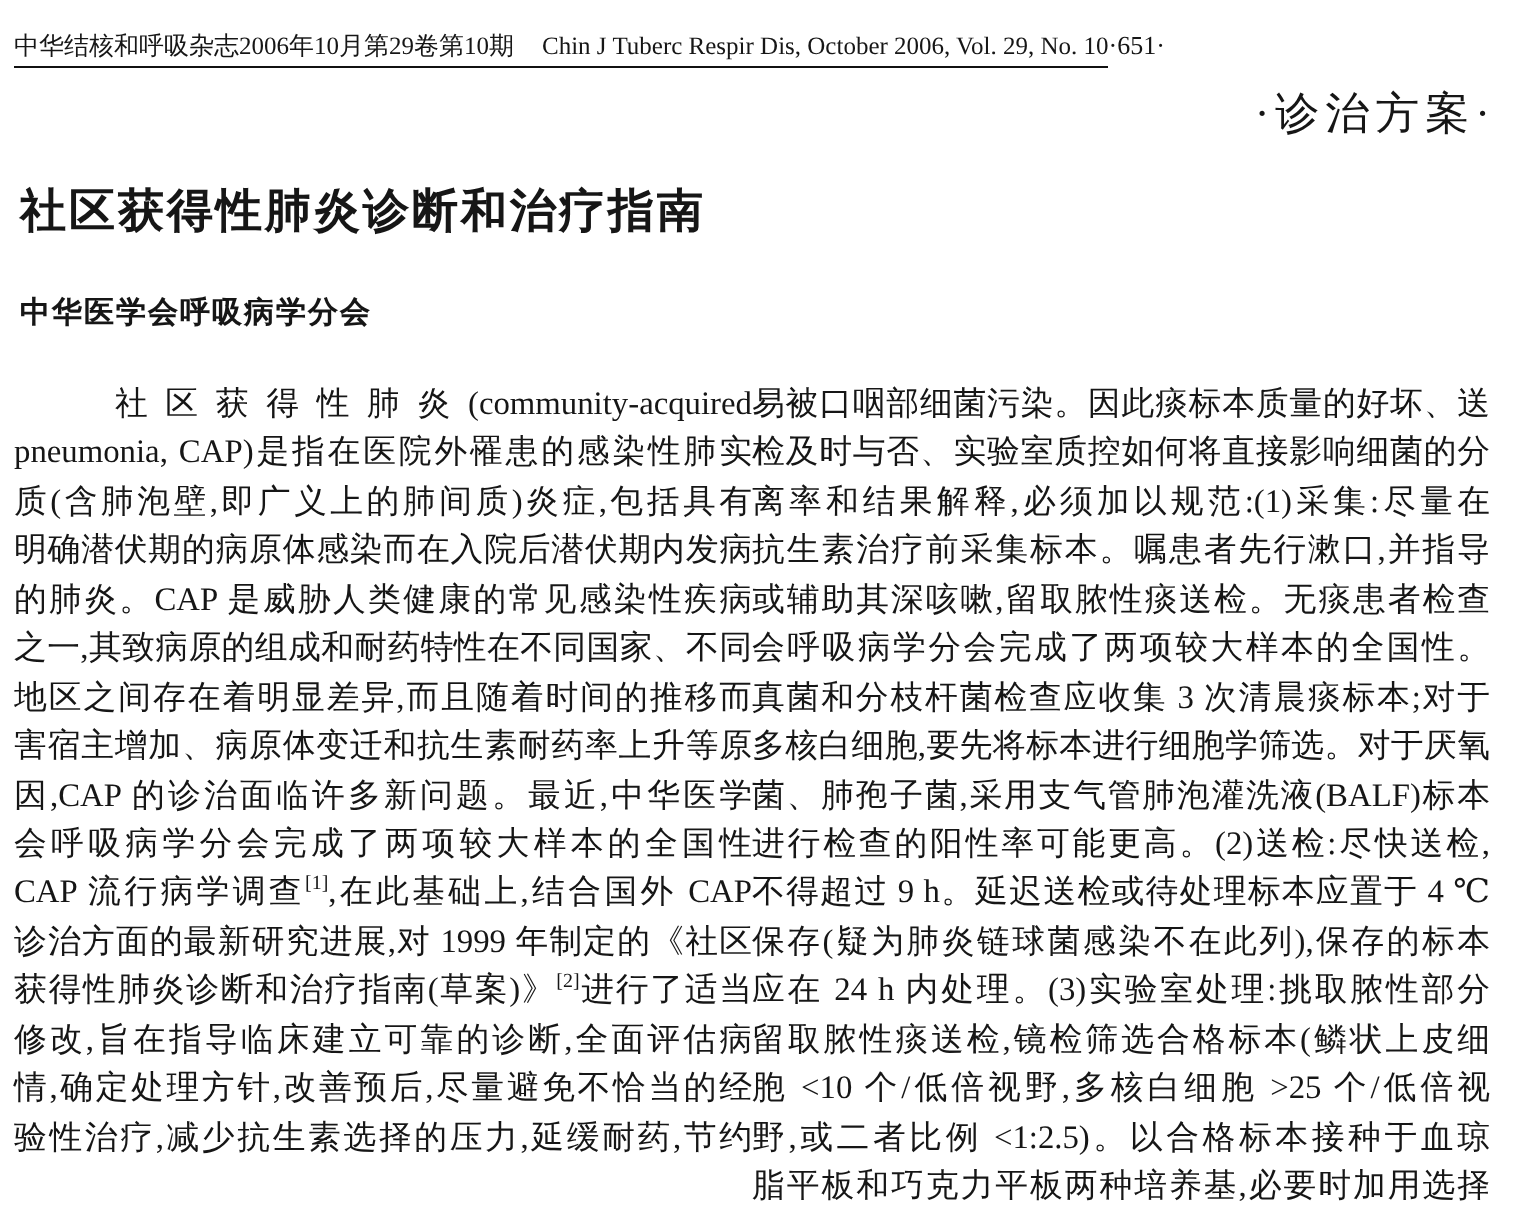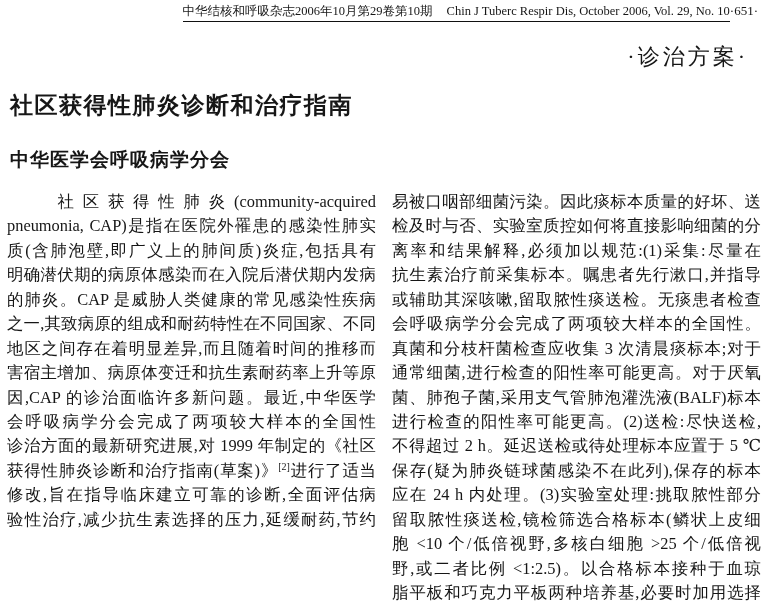--- a/index.html
+++ b/index.html
@@ -8,23 +8,23 @@
     width: 768px;
     height: 611px;
     background: #ffffff;
     color: #161616;
     font-family: "Liberation Serif", "DejaVu Serif", serif;
     overflow: hidden;
   }
   
   .header {
     position: absolute;
-    top: 3px; left: 7px; right: 10px;
+    top: 15px; left: 7px; right: 10px;
     display: flex;
-    justify-content: flex-end;
+    justify-content: flex-start;
     align-items: flex-start;
     font-size: 12.5px;
     line-height: 16px;
   }
   .header-journal {
     display: inline-block;
     border-bottom: 1.5px solid #111;
     padding-bottom: 2px;
     white-space: nowrap;
   }
@@ -44,31 +44,30 @@
   .title {
     position: absolute;
     top: 90px; left: 10px;
     font-size: 23px;
     font-weight: bold;
     letter-spacing: 1.5px;
   }
   .author {
     position: absolute;
     top: 147px; left: 10px;
-    font-size: 19px;
+    font-size: 15px;
     font-weight: bold;
     letter-spacing: 1px;
   }
 
   
   .columns {
     position: absolute;
     top: 190px; left: 7px; right: 7px;
     display: flex;
-    gap: 16px;
   }
   .col {
     width: 369px;
     font-size: 16.4px;
     line-height: 24.45px;
   }
   .line {
     text-align: justify;
     text-align-last: justify;
     height: 24.45px;
@@ -104,37 +103,39 @@
         <div class="line">　　社区获得性肺炎(community-acquired</div>
         <div class="line">pneumonia, CAP)是指在医院外罹患的感染性肺实</div>
         <div class="line">质(含肺泡壁,即广义上的肺间质)炎症,包括具有</div>
         <div class="line">明确潜伏期的病原体感染而在入院后潜伏期内发病</div>
         <div class="line">的肺炎。CAP 是威胁人类健康的常见感染性疾病</div>
         <div class="line">之一,其致病原的组成和耐药特性在不同国家、不同</div>
         <div class="line">地区之间存在着明显差异,而且随着时间的推移而</div>
         <div class="line">害宿主增加、病原体变迁和抗生素耐药率上升等原</div>
         <div class="line">因,CAP 的诊治面临许多新问题。最近,中华医学</div>
         <div class="line">会呼吸病学分会完成了两项较大样本的全国性</div>
+        <div class="line">CAP 流行病学调查<sup>[1]</sup>,在此基础上,结合国外 CAP</div>
         <div class="line">诊治方面的最新研究进展,对 1999 年制定的《社区</div>
         <div class="line">获得性肺炎诊断和治疗指南(草案)》<sup>[2]</sup>进行了适当</div>
         <div class="line">修改,旨在指导临床建立可靠的诊断,全面评估病</div>
+        <div class="line">情,确定处理方针,改善预后,尽量避免不恰当的经</div>
         <div class="line">验性治疗,减少抗生素选择的压力,延缓耐药,节约</div>
       </div>
     <div class="col">
         <div class="line">易被口咽部细菌污染。因此痰标本质量的好坏、送</div>
         <div class="line">检及时与否、实验室质控如何将直接影响细菌的分</div>
         <div class="line">离率和结果解释,必须加以规范:(1)采集:尽量在</div>
         <div class="line">抗生素治疗前采集标本。嘱患者先行漱口,并指导</div>
         <div class="line">或辅助其深咳嗽,留取脓性痰送检。无痰患者检查</div>
         <div class="line">会呼吸病学分会完成了两项较大样本的全国性。</div>
         <div class="line">真菌和分枝杆菌检查应收集 3 次清晨痰标本;对于</div>
-        <div class="line">通常细菌,进行检查的阳性率可能更高。对于厌氧</div>
+        <div class="line">多核白细胞,要先将标本进行细胞学筛选。对于厌氧</div>
         <div class="line">菌、肺孢子菌,采用支气管肺泡灌洗液(BALF)标本</div>
         <div class="line">进行检查的阳性率可能更高。(2)送检:尽快送检,</div>
-        <div class="line">不得超过 2 h。延迟送检或待处理标本应置于 5 ℃</div>
+        <div class="line">不得超过 9 h。延迟送检或待处理标本应置于 4 ℃</div>
         <div class="line">保存(疑为肺炎链球菌感染不在此列),保存的标本</div>
         <div class="line">应在 24 h 内处理。(3)实验室处理:挑取脓性部分</div>
         <div class="line">留取脓性痰送检,镜检筛选合格标本(鳞状上皮细</div>
         <div class="line">胞 &lt;10 个/低倍视野,多核白细胞 &gt;25 个/低倍视</div>
         <div class="line">野,或二者比例 &lt;1:2.5)。以合格标本接种于血琼</div>
         <div class="line">脂平板和巧克力平板两种培养基,必要时加用选择</div>
       </div>
   </div>
 
 </div>

